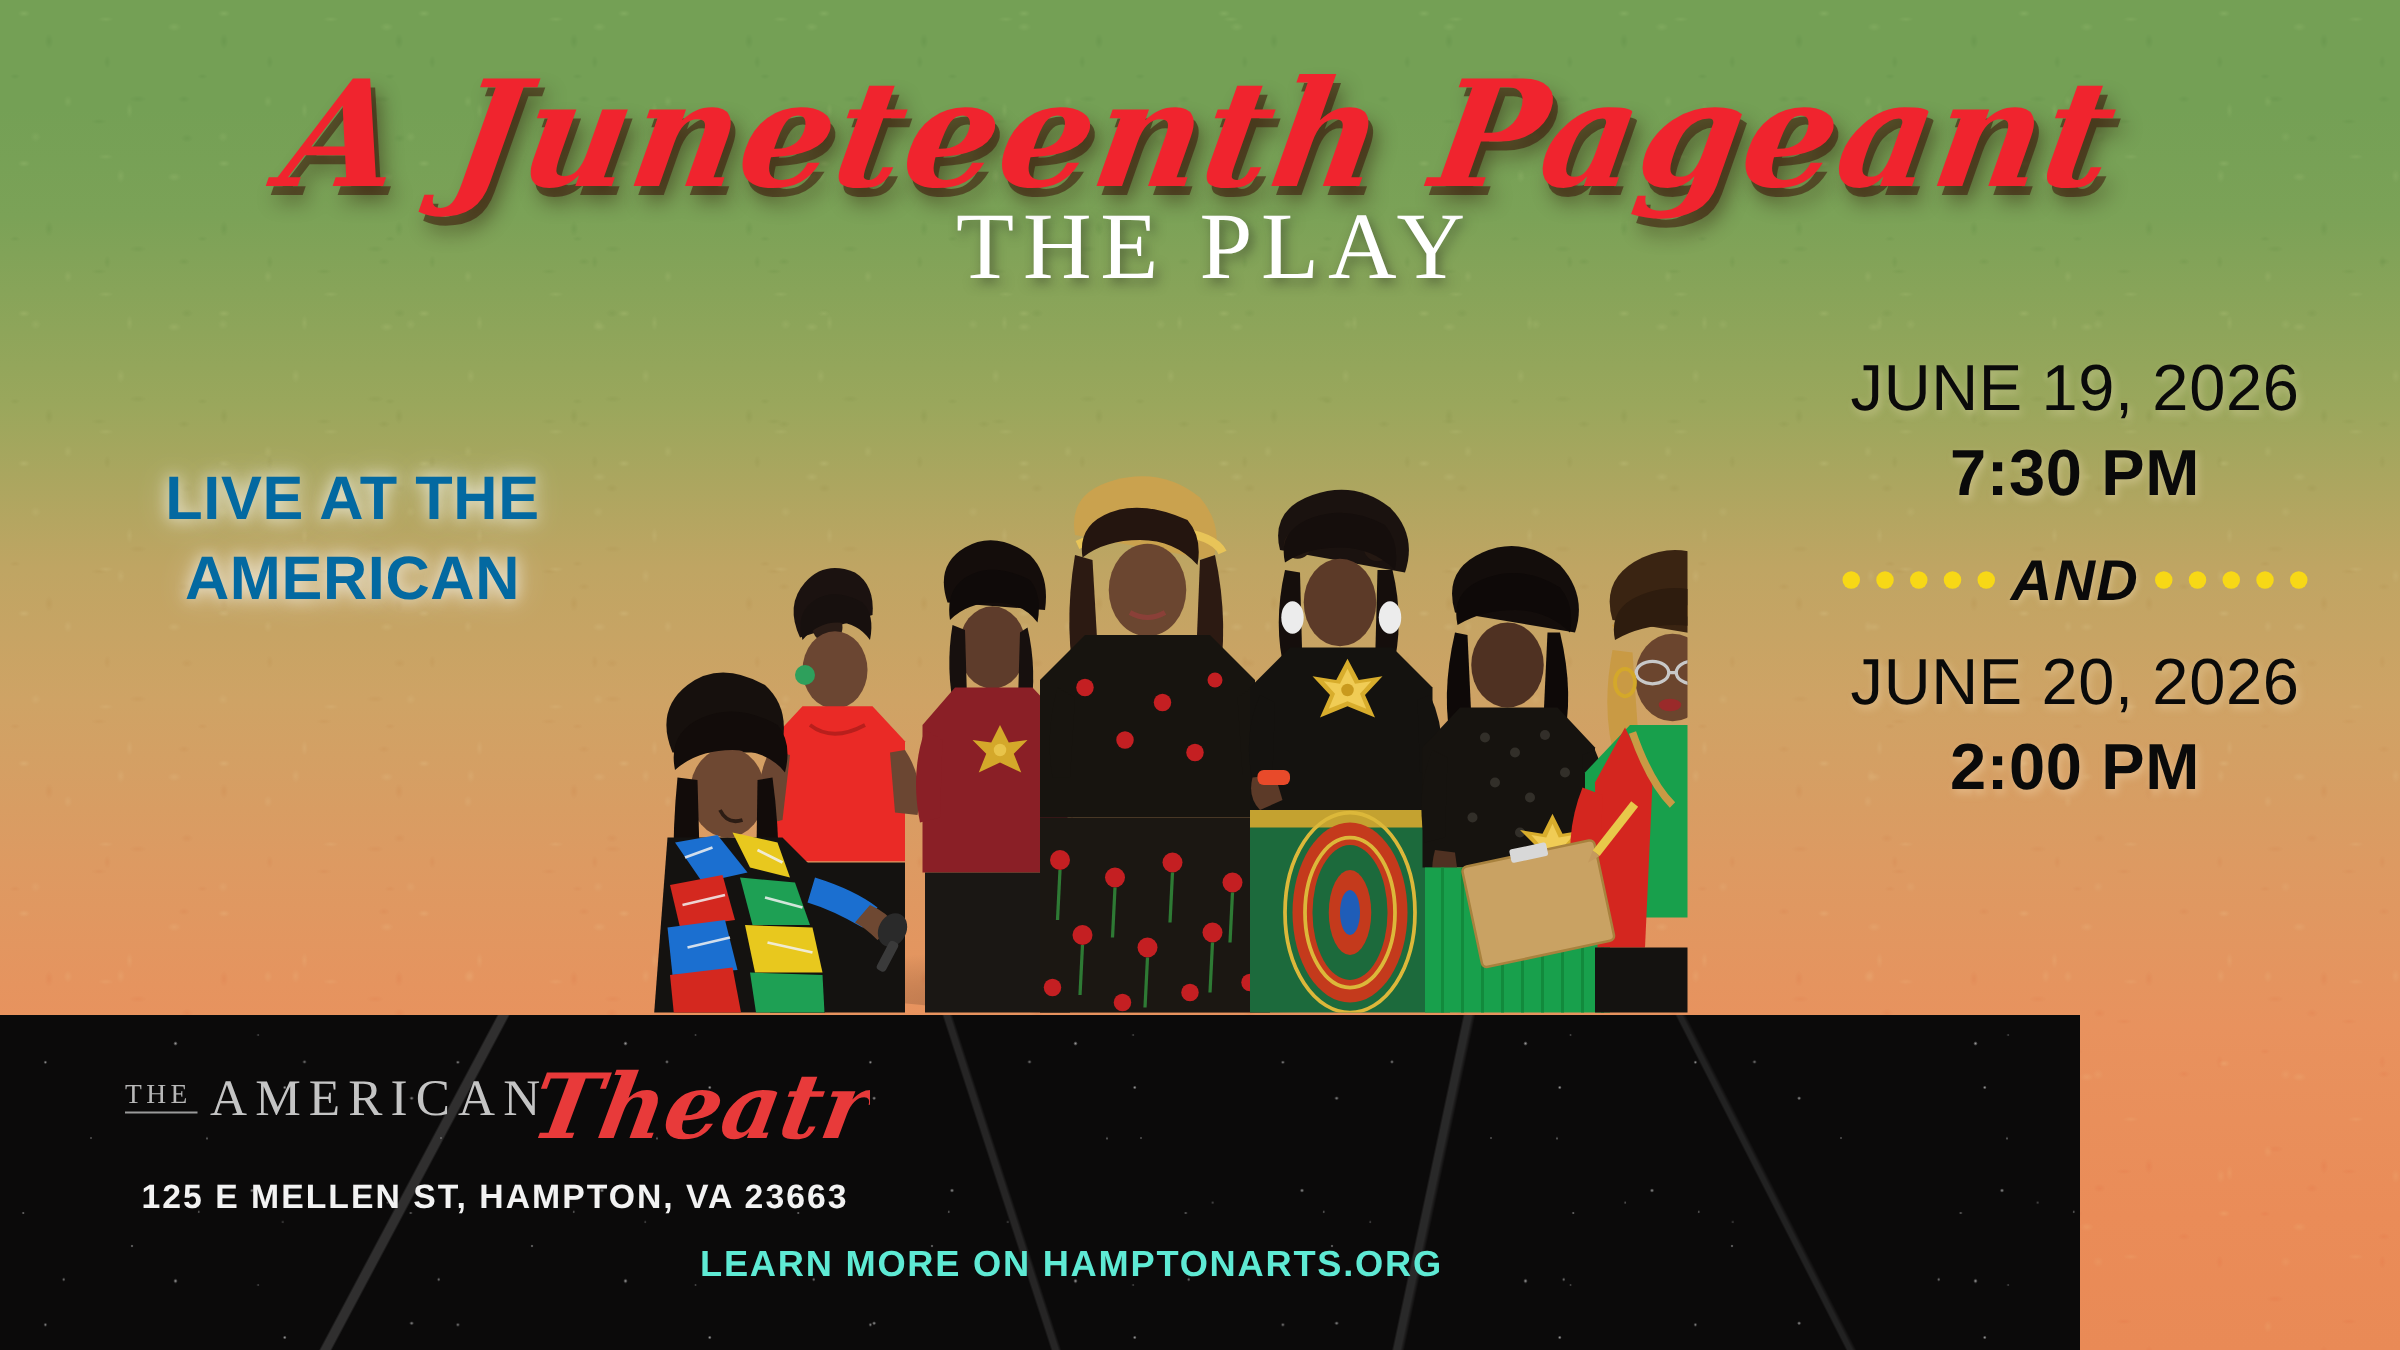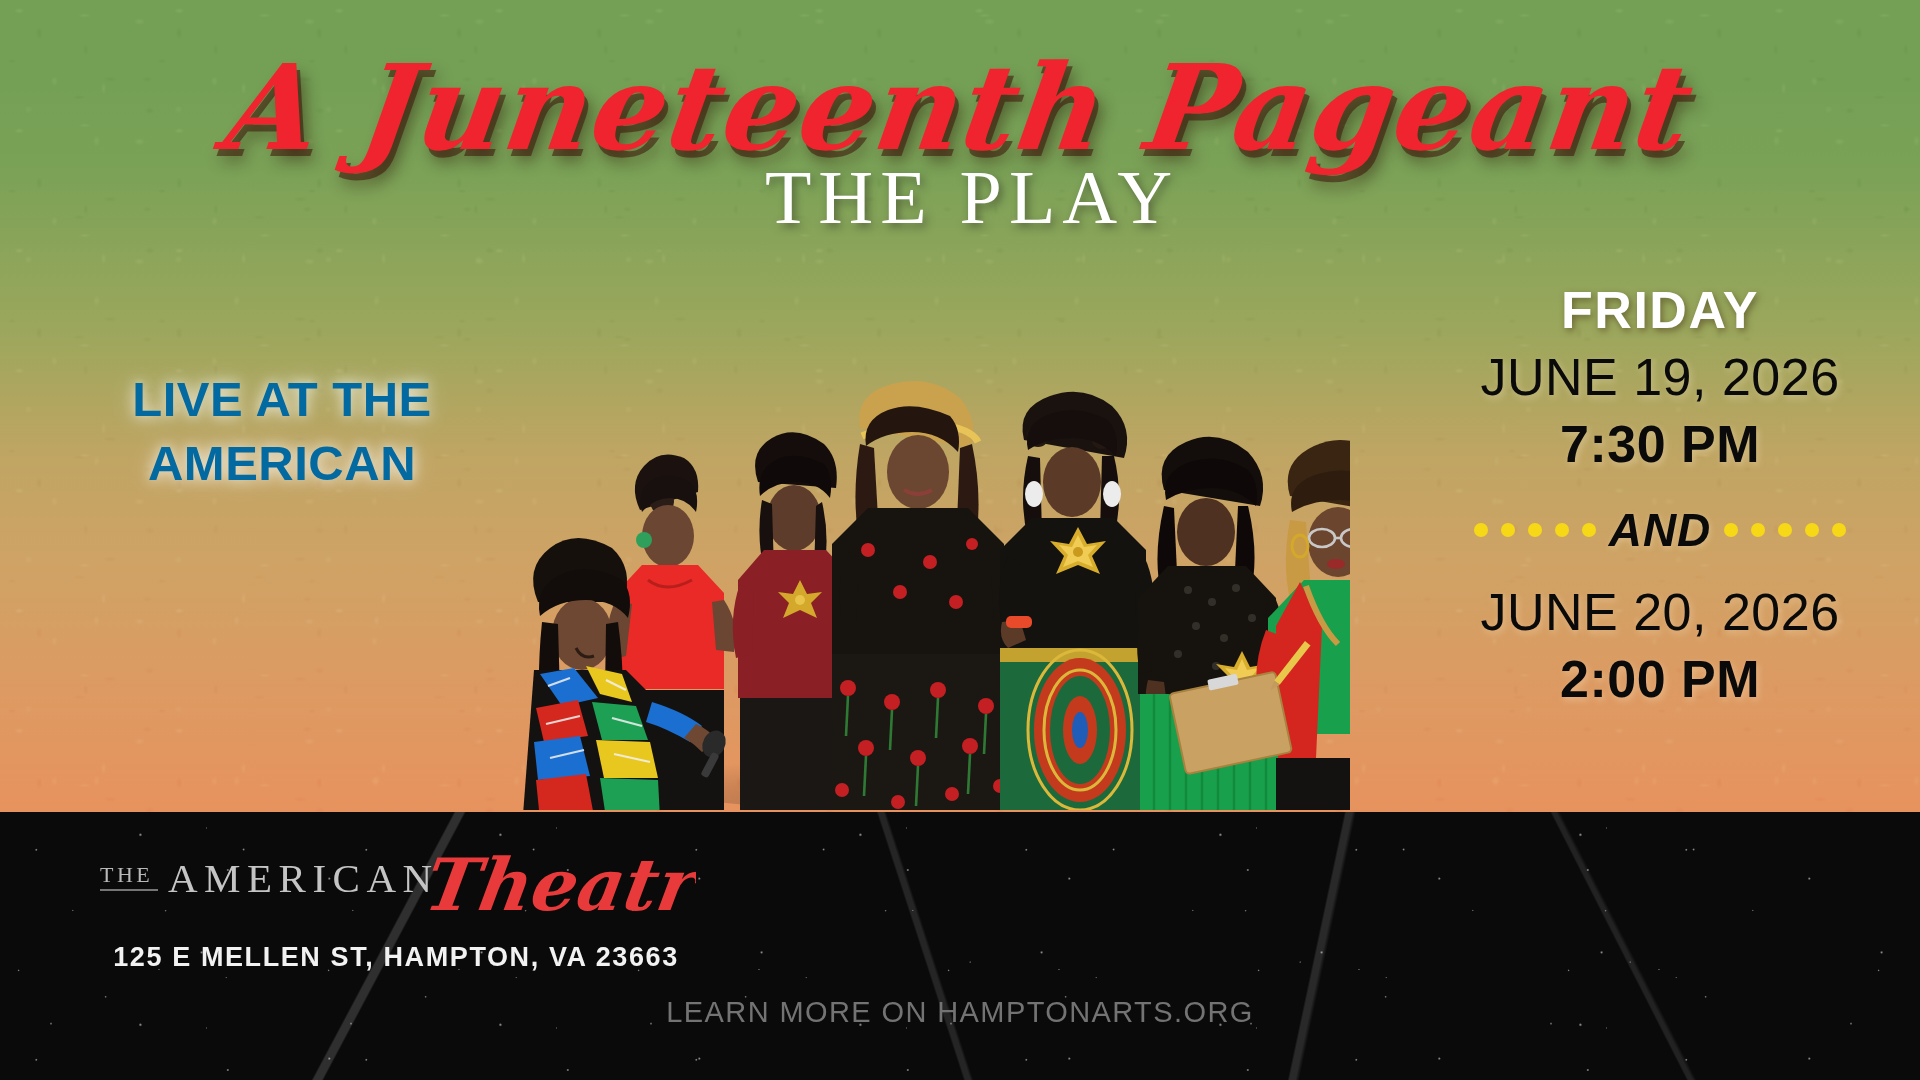--- a/index.html
+++ b/index.html
@@ -63,21 +63,21 @@
   .d-time{font-weight:800;font-size:52px;letter-spacing:.5px;color:#0a0a0a;line-height:1.30;
       text-shadow:2px 3px 7px rgba(255,235,200,.35);}
   .d-divider{display:flex;align-items:center;justify-content:center;gap:13px;
       margin:24px 0 22px 0;}
   .dots{display:flex;gap:13px;align-items:center;}
   .dot{width:14px;height:14px;border-radius:50%;background:#f7d816;}
   .and-text{font-weight:800;font-size:46px;letter-spacing:1px;color:#0a0a0a;
       text-shadow:1px 2px 6px rgba(255,235,200,.35);font-style:italic;}
 
   
-  .footer{position:absolute;left:0;top:812px;width:1920px;height:268px;
+  .footer{position:absolute;left:0;top:812px;width:1664px;height:268px;
       background:#0b0a0a;overflow:hidden;}
   .footer-tex{position:absolute;inset:0;opacity:.85;
       background-image:
         radial-gradient(circle 1.4px at 11% 18%,rgba(235,235,235,.8),transparent),
         radial-gradient(circle 1px at 26% 41%,rgba(215,215,215,.7),transparent),
         radial-gradient(circle 1.8px at 39% 12%,rgba(245,245,245,.75),transparent),
         radial-gradient(circle 1.1px at 53% 63%,rgba(220,220,220,.7),transparent),
         radial-gradient(circle 1.5px at 67% 29%,rgba(240,240,240,.8),transparent),
         radial-gradient(circle 1px at 78% 72%,rgba(210,210,210,.65),transparent),
         radial-gradient(circle 1.6px at 89% 37%,rgba(238,238,238,.75),transparent),
@@ -97,22 +97,22 @@
       background-image:
         linear-gradient(118deg,transparent 0 22%,rgba(255,255,255,.55) 22.1% 22.5%,transparent 22.6%),
         linear-gradient(72deg,transparent 0 48%,rgba(255,255,255,.4) 48.1% 48.35%,transparent 48.5%),
         linear-gradient(102deg,transparent 0 68%,rgba(255,255,255,.45) 68.1% 68.4%,transparent 68.6%),
         linear-gradient(63deg,transparent 0 82%,rgba(255,255,255,.35) 82.1% 82.3%,transparent 82.5%);}
 
   .theatre-logo{position:absolute;left:96px;top:32px;width:600px;height:98px;}
   .theatre-logo svg{width:100%;height:100%;display:block;}
   .addr{position:absolute;left:96px;top:130px;width:600px;text-align:center;
       color:#f2f2f2;font-size:27px;font-weight:600;letter-spacing:1.6px;}
-  .learn{position:absolute;left:560px;top:184px;width:800px;text-align:center;
-      color:#737373;font-size:29px;font-weight:400;letter-spacing:1.4px;}
+  .learn{position:absolute;left:560px;top:184px;width:800px;text-align:left;
+      color:#5eead4;font-size:29px;font-weight:700;letter-spacing:1.4px;}
 </style>
 </head>
 <body>
 
 <div class="poster">
 
   <div class="bg"></div>
   <div class="bg-texture"></div>
 
   <div class="title-wrap">
@@ -362,21 +362,20 @@
         <path d="M776 508h136v96h-136z" fill="#141210"></path>
         <path d="M790 604q-4 20 4 30h20l2 -30z" fill="#6b452e"></path>
         <path d="M872 604q6 20 0 30h-20l-2 -30z" fill="#6b452e"></path>
         <path d="M784 634h34l4 14h-40z" fill="#c4231d"></path>
         <path d="M850 634h34l2 14h-38z" fill="#c4231d"></path>
       </g>
     </svg>
   </div>
 
   <div class="dates">
-    <div class="d-day">FRIDAY</div>
     <div class="d-date">JUNE 19, 2026</div>
     <div class="d-time">7:30 PM</div>
 
     <div class="d-divider">
       <span class="dots">
         <i class="dot"></i>
         <i class="dot"></i>
         <i class="dot"></i>
         <i class="dot"></i>
         <i class="dot"></i>

